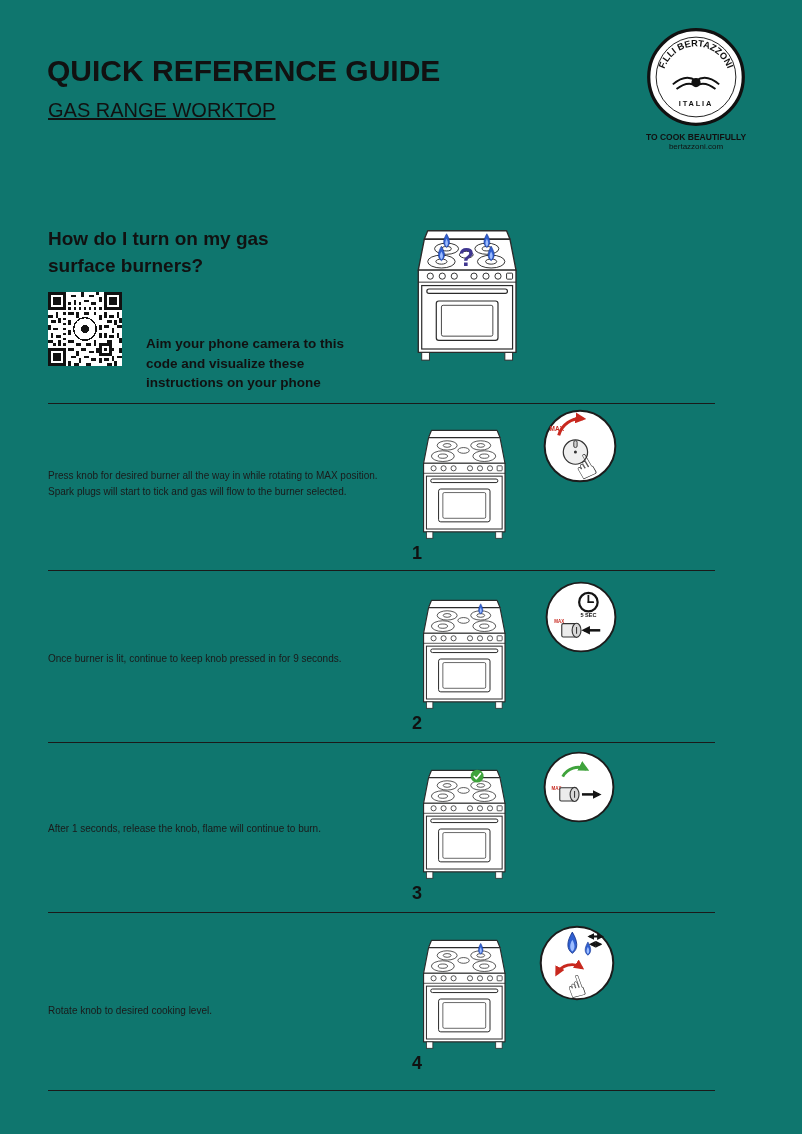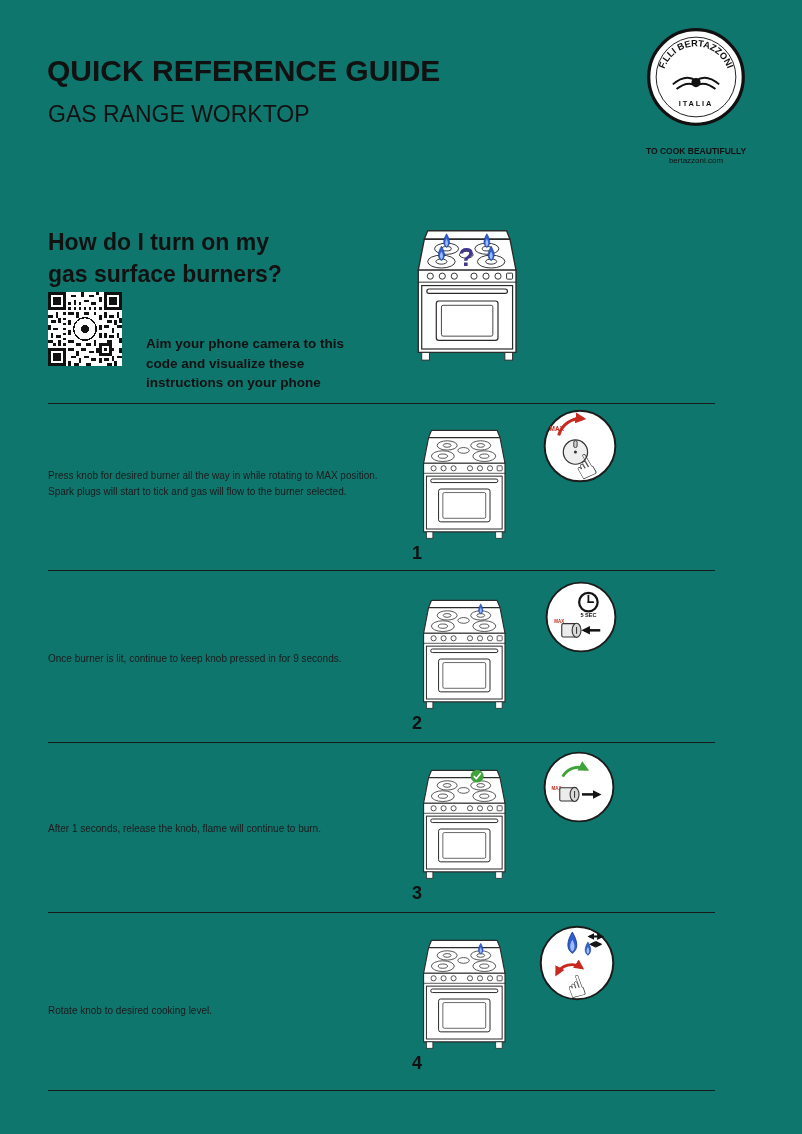--- a/index.html
+++ b/index.html
@@ -1,25 +1,25 @@
 <!DOCTYPE html>
 <html><head>
 <meta charset="utf-8">
 <style>
   html,body{margin:0;padding:0;background:#fff;}
   .page{position:relative;width:802px;height:1134px;background:#0f766e;overflow:hidden;
         font-family:"Liberation Sans",sans-serif;color:#111;}
   .abs{position:absolute;}
   .title{left:47px;top:34px;font-size:30px;font-weight:800;letter-spacing:0;}
-  .subtitle{left:48px;top:82px;font-size:23px;font-weight:400;}
+  .subtitle{left:48px;top:82px;font-size:20px;font-weight:400;text-decoration:underline;}
   .brand{left:638px;top:26px;width:116px;text-align:center;}
   .brand svg{display:block;margin:0 auto;}
-  .brand-tagline{font-size:8.5px;font-weight:700;margin-top:18px;white-space:nowrap;}
+  .brand-tagline{font-size:8.5px;font-weight:700;margin-top:4px;white-space:nowrap;}
   .brand-site{font-size:8px;font-weight:400;}
-  .intro-heading{left:48px;top:226px;width:252px;font-size:23px;font-weight:700;line-height:1.4;}
+  .intro-heading{left:48px;top:226px;width:252px;font-size:19px;font-weight:700;line-height:1.4;}
   .qr{left:48px;top:292px;}
   .qr-caption{left:146px;top:294px;width:205px;font-size:13.5px;font-weight:700;line-height:1.45;margin-top:40px;}
   .rule{left:48px;width:667px;height:0;border-top:1.6px solid #1a1a1a;}
   .step-text{left:48px;width:330px;font-size:10px;line-height:1.55;color:#1a1a1a;}
   .step-num{font-size:18px;font-weight:700;}
   .hand-glyph{font-family:"DejaVu Sans",sans-serif;fill:#1a1a1a;}
   svg text{font-family:"Liberation Sans",sans-serif;}
 </style>
 </head>
 <body>

